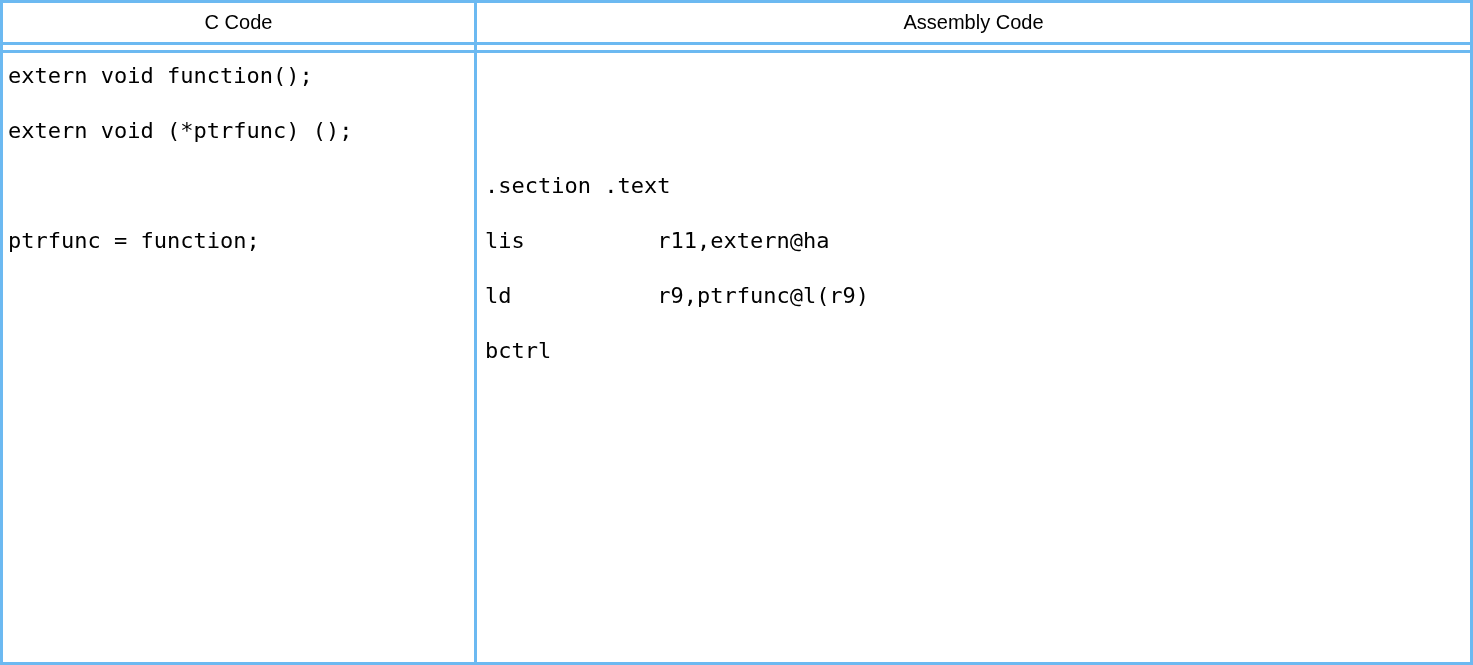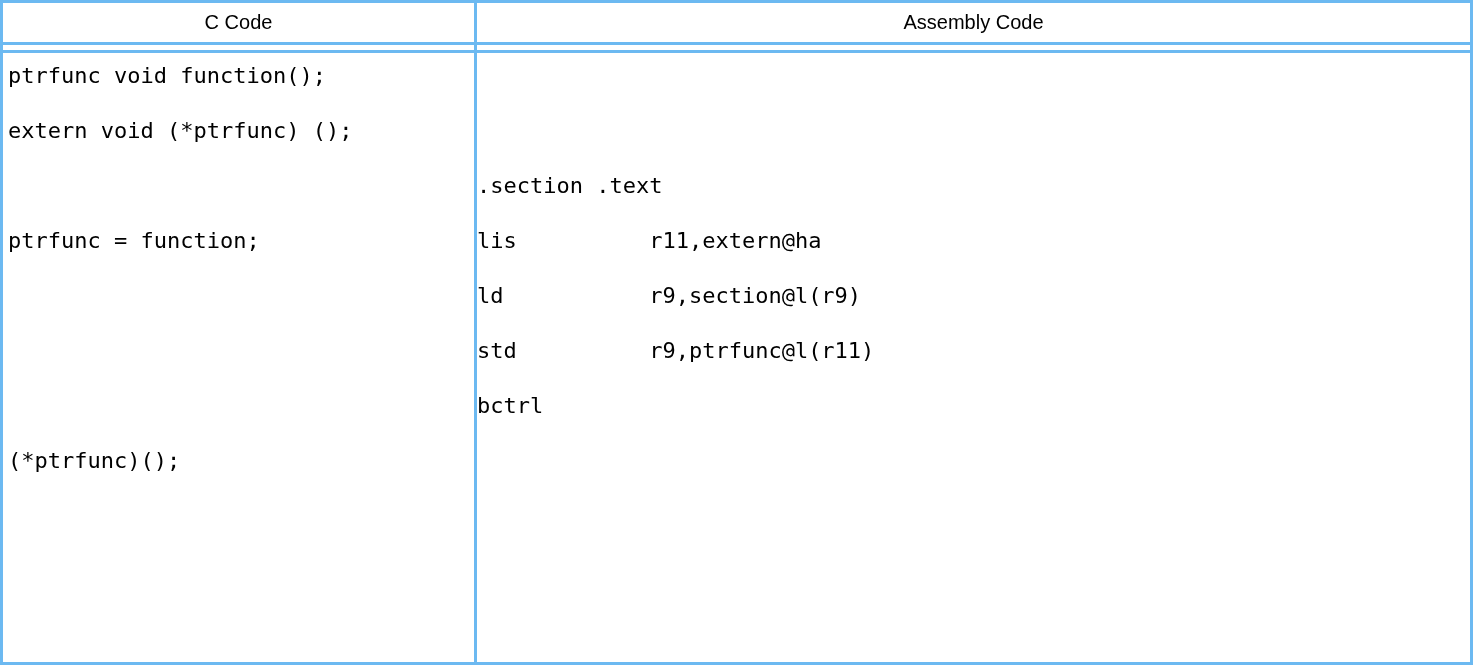--- a/index.html
+++ b/index.html
@@ -32,21 +32,21 @@
     font-family: "Liberation Sans", sans-serif;
     font-size: 20px;
     color: var(--text-color);
     text-align: center;
   }
   .sep { border-bottom: 3px solid var(--border-color); }
   .bcell {
     overflow: hidden;
     padding-left: 5px;
   }
-  .bcell.asm { padding-left: 0; }
+  .bcell.asm { padding-left: 8px; }
   .code-lines { position: relative; top: -5px; }
   .code-line {
     height: 55px;
     line-height: 55px;
     white-space: pre;
     font-family: "DejaVu Sans Mono", "Liberation Mono", monospace;
     font-size: 22px;
     color: var(--text-color);
   }
 </style>
@@ -60,39 +60,37 @@
   </div>
   <div class="hcell">
     <span>Assembly Code</span>
   </div>
 
   <div class="sep left-col"></div>
   <div class="sep"></div>
 
   <div class="bcell left-col">
     <div class="code-lines">
-      <div class="code-line">ptrfunc void function();</div>
+      <div class="code-line">extern void function();</div>
       <div class="code-line">extern void (*ptrfunc) ();</div>
       <div class="code-line"></div>
       <div class="code-line">ptrfunc = function;</div>
       <div class="code-line"></div>
       <div class="code-line"></div>
       <div class="code-line"></div>
-      <div class="code-line">(*ptrfunc)();</div>
       <div class="code-line"></div>
       <div class="code-line"></div>
       <div class="code-line"></div>
     </div>
   </div>
 
   <div class="bcell asm">
     <div class="code-lines">
       <div class="code-line"></div>
       <div class="code-line"></div>
       <div class="code-line">.section .text</div>
       <div class="code-line">lis          r11,extern@ha</div>
-      <div class="code-line">ld           r9,section@l(r9)</div>
-      <div class="code-line">std          r9,ptrfunc@l(r11)</div>
+      <div class="code-line">ld           r9,ptrfunc@l(r9)</div>
       <div class="code-line">bctrl</div>
     </div>
   </div>
 
 </div>
 
 </body></html>

